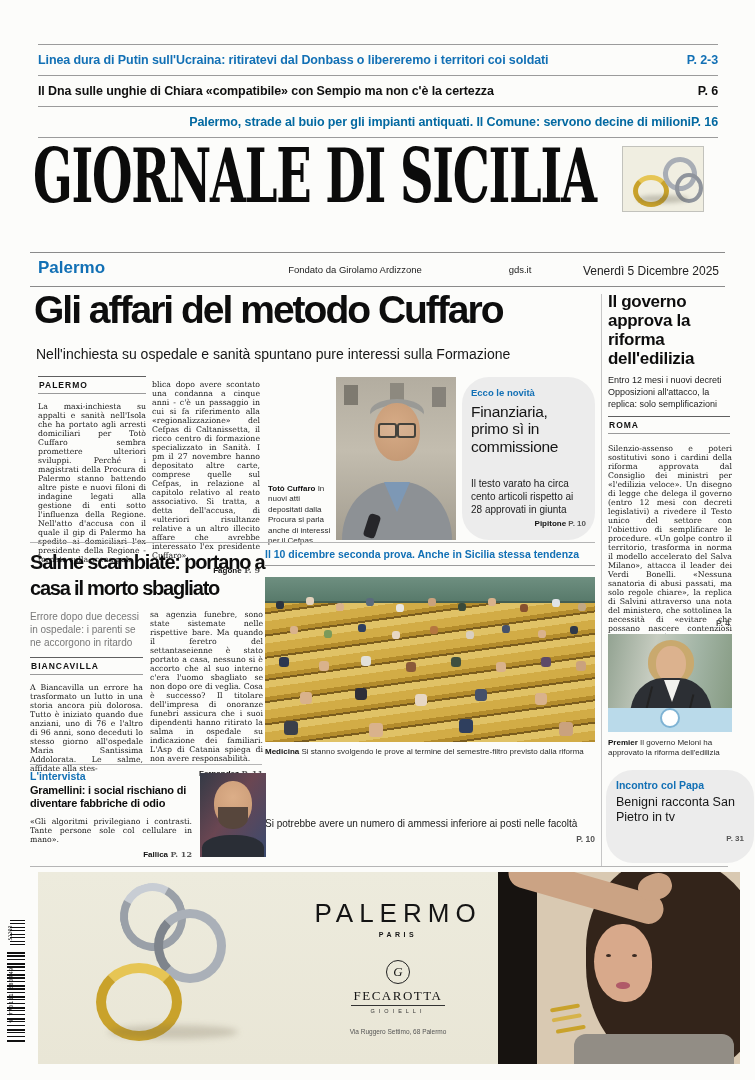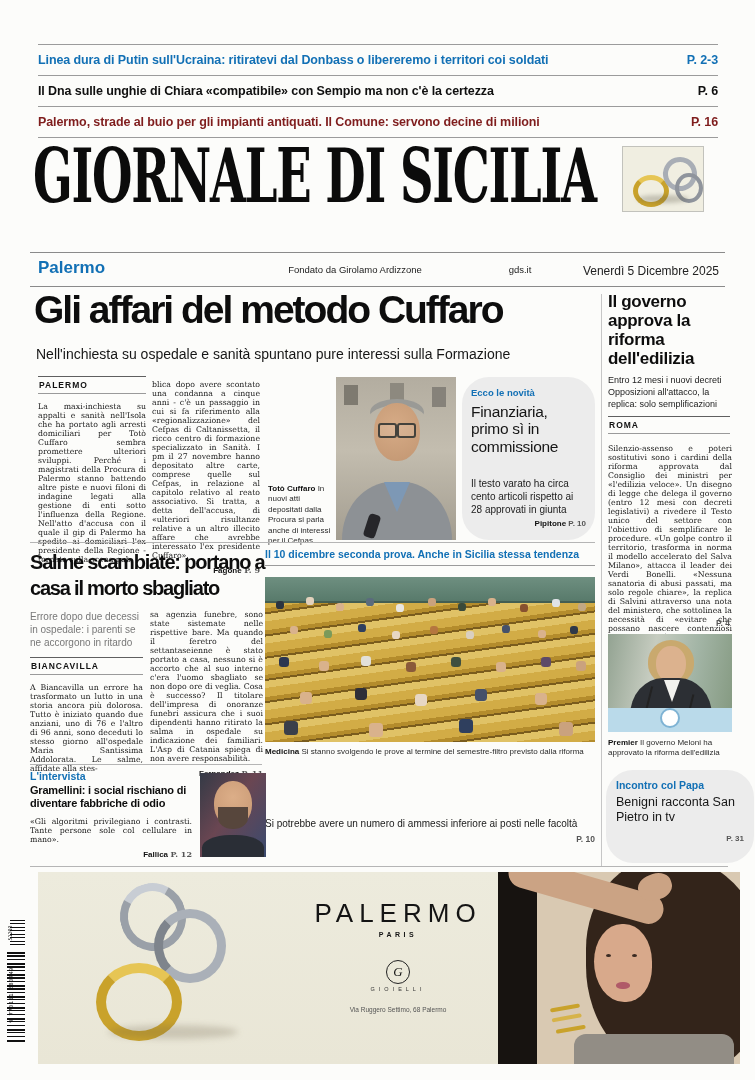--- a/index.html
+++ b/index.html
@@ -7,21 +7,21 @@
         font-family:"Liberation Sans",sans-serif;color:#111;overflow:hidden;}
   .abs{position:absolute;}
 
   
   .teasers{left:38px;top:44px;width:680px;}
   .teaser{display:flex;justify-content:space-between;align-items:center;height:30px;
           border-top:1px solid #9b9b9b;font-weight:bold;font-size:12.5px;letter-spacing:-0.1px;}
   .teaser:last-child{border-bottom:1px solid #9b9b9b;}
   .t-blue,.t-blue .pg{color:#1270b5;}
   .t-black,.t-black .pg{color:#101010;}
-  .t-gray,.t-gray .pg{color:#7f1d1d;}
+  .t-gray,.t-gray .pg{color:#0369a1;justify-content:flex-end;}
 
   
   .mast-title{left:33px;top:139px;font-family:"DejaVu Serif",serif;font-weight:bold;
       font-size:75px;line-height:1;letter-spacing:-2px;color:#0b0b0b;white-space:nowrap;
       transform:scaleX(0.62);transform-origin:left top;}
   .jewel-thumb{left:622px;top:146px;width:80px;height:64px;background:#f0eee1;border:1px solid #c2c2bc;overflow:hidden;}
   .jt-gold{position:absolute;left:10px;top:28px;width:26px;height:22px;border:5px solid #c9a22b;border-top-color:#e6c554;border-radius:50%;}
   .jt-sil1{position:absolute;left:40px;top:10px;width:24px;height:24px;border:5px solid #a8adb5;border-radius:50%;transform:rotate(-18deg);}
   .jt-sil2{position:absolute;left:52px;top:26px;width:20px;height:22px;border:4px solid #8f949c;border-radius:50%;}
   .jt-shadow{position:absolute;left:14px;top:48px;width:52px;height:8px;background:rgba(90,85,70,.3);border-radius:50%;filter:blur(2px);}
@@ -316,20 +316,21 @@
     <div class="ad-rings">
       <div class="r-sil1"></div>
       <div class="r-sil2"></div>
       <div class="r-gold"></div>
       <div class="r-refl"></div>
     </div>
     <div class="ad-center">
       <div class="ad-brand">PALERMO</div>
       <div class="ad-brand-sub">PARIS</div>
       <div class="ad-mono">G</div>
+      <div><span class="ad-ret">FECAROTTA</span></div>
       <div class="ad-ret-sub">GIOIELLI</div>
       <div class="ad-addr">Via Ruggero Settimo, 68 Palermo</div>
     </div>
     <div class="ad-model">
       <div class="mo-hair"></div>
       <div class="mo-arm"></div>
       <div class="mo-hand"></div>
       <div class="mo-face"></div>
       <div class="mo-eye"></div>
       <div class="mo-lips"></div>

